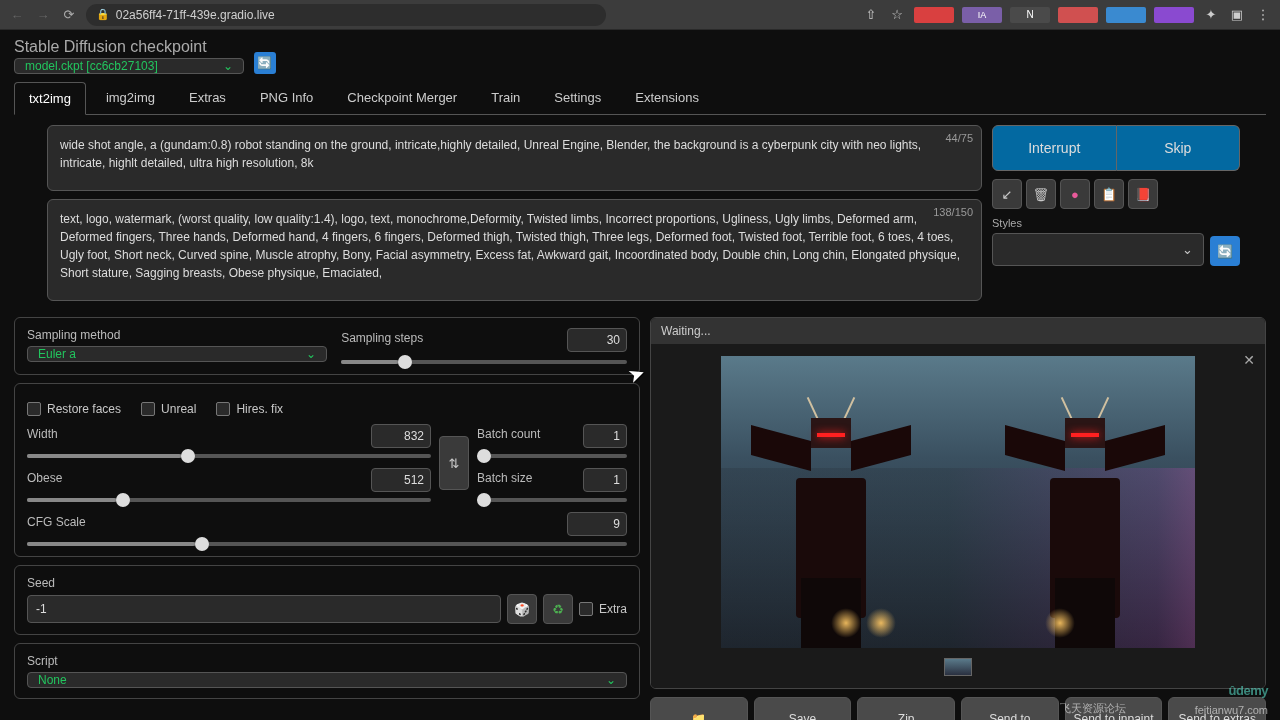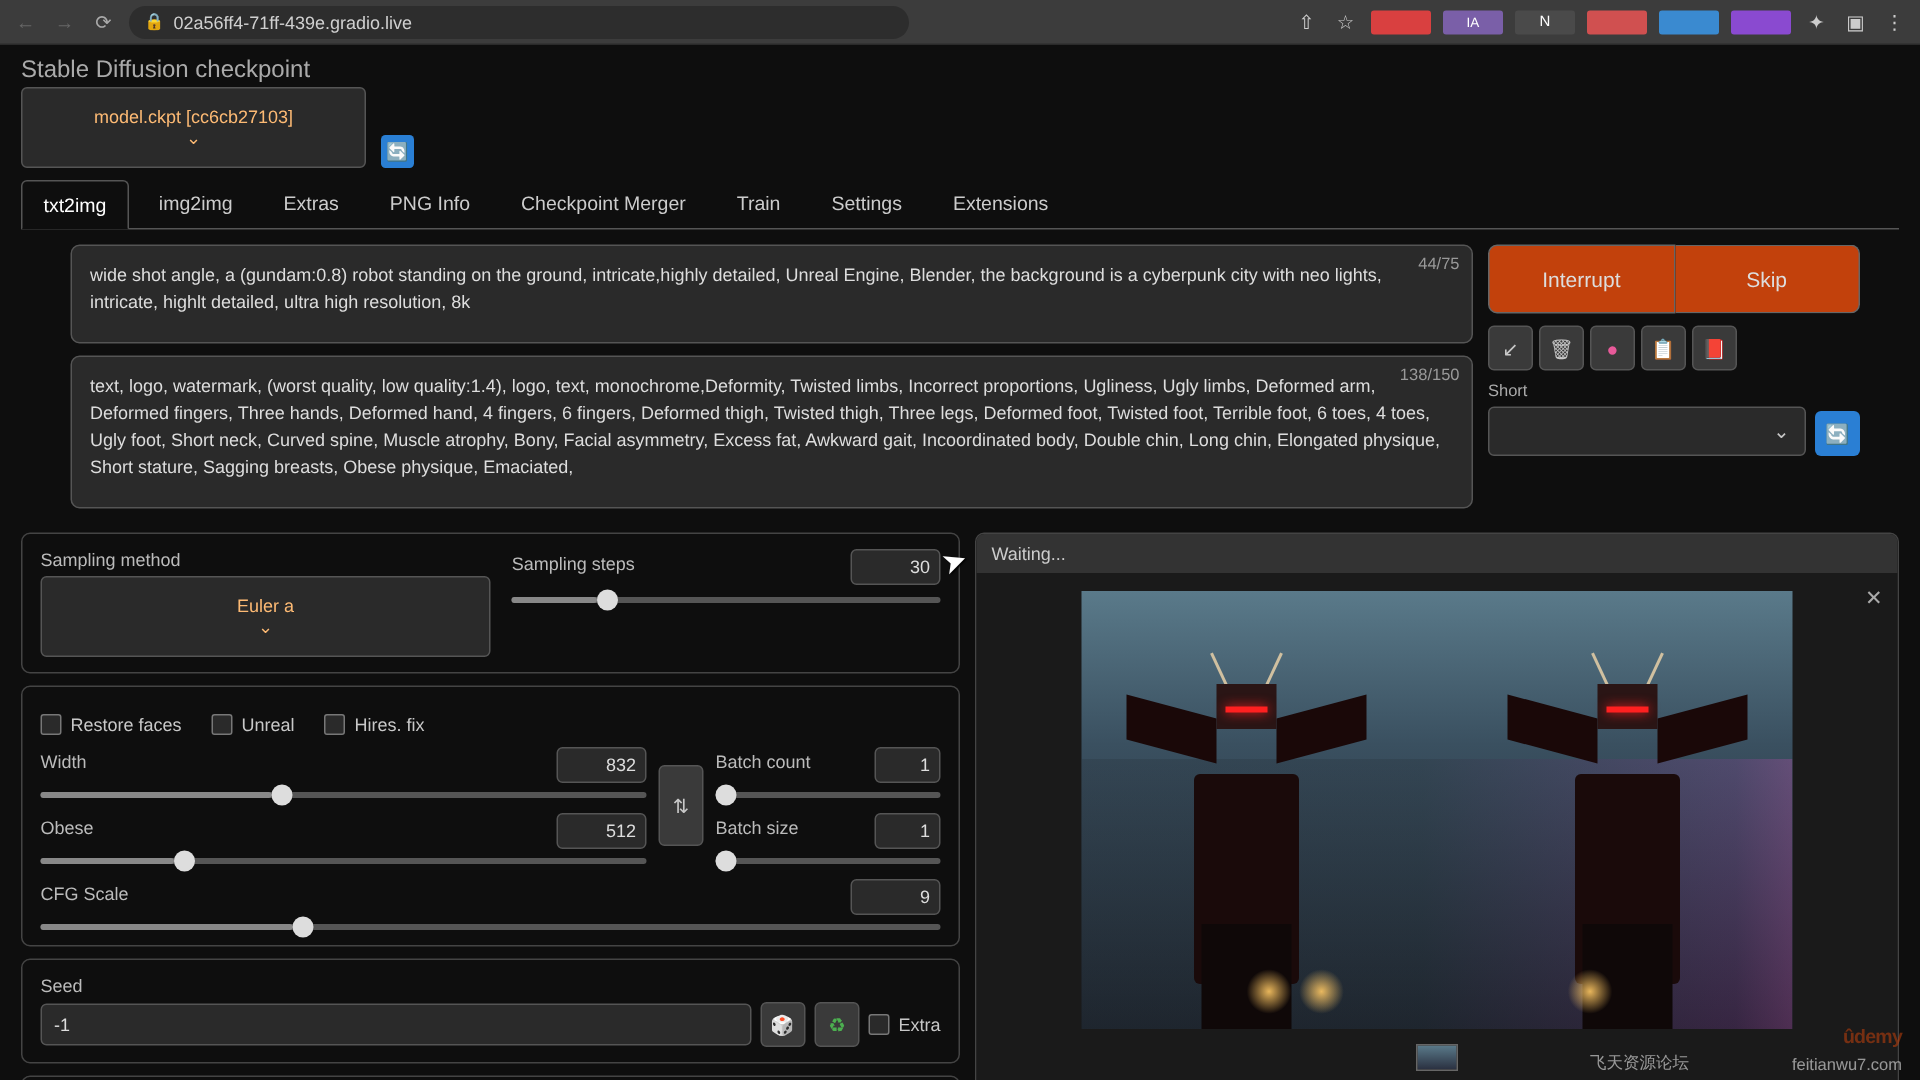--- a/index.html
+++ b/index.html
@@ -59,27 +59,26 @@
 .ext-sq { width: 40px; height: 16px; border-radius: 2px; }
 
 
 .app { padding: 8px 14px; }
 .ckpt-row { display: flex; align-items: flex-end; gap: 10px; margin-bottom: 8px; }
 .ckpt-label { font-size: 16px; color: #aaa; margin-bottom: 2px; }
 .dropdown {
   background: #2a2a2a;
   border: 1px solid #555;
   border-radius: 4px;
-  padding: 12px 10px;
+  padding: 0 10px;
   display: flex;
   align-items: center;
   justify-content: space-between;
-  color: #fdba74;
-  font-size: 12px;
-  flex-direction: column;
+  color: #22c55e;
+  font-size: 12px;
 }
 .ckpt-dropdown { width: 230px; }
 .refresh-btn {
   width: 22px; height: 22px;
   background: #2a7fd4;
   border-radius: 3px;
   display: flex; align-items: center; justify-content: center;
   font-size: 12px;
 }
 
@@ -121,21 +120,21 @@
   top: 4px;
   right: 8px;
   font-size: 11px;
   color: #999;
 }
 
 .btn-row { display: flex; gap: 0; }
 .big-btn {
   flex: 1;
   padding: 14px 0;
-  background: #c2410c;
+  background: #0369a1;
   border: 1px solid #666;
   text-align: center;
   font-size: 14px;
   color: #ddd;
   cursor: pointer;
 }
 .big-btn:first-child { border-radius: 6px 0 0 6px; }
 .big-btn:last-child { border-radius: 0 6px 6px 0; border-left: none; }
 
 .small-btn-row { display: flex; gap: 4px; }
@@ -388,21 +387,21 @@
 
 .wm {
   position: absolute;
   bottom: 4px;
   font-size: 11px;
   opacity: 0.55;
   pointer-events: none;
 }
 .wm-left { left: 1060px; color: #fff; }
 .wm-right { right: 12px; color: #fff; }
-.wm-udemy { right: 12px; bottom: 22px; color: #c2410c; font-weight: 700; font-size: 13px; letter-spacing: -0.5px; }
+.wm-udemy { right: 12px; bottom: 22px; color: #5eead4; font-weight: 700; font-size: 13px; letter-spacing: -0.5px; }
 
 .cursor-arrow {
   position: absolute;
   left: 628px;
   top: 362px;
   font-size: 20px;
   color: #fff;
   transform: rotate(-20deg);
   pointer-events: none;
   text-shadow: 1px 1px 1px #000;
@@ -475,21 +474,21 @@
         <div class="big-btn">Skip</div>
       </div>
       <div class="small-btn-row">
         <div class="sq-btn">↙</div>
         <div class="sq-btn">🗑</div>
         <div class="sq-btn pink">●</div>
         <div class="sq-btn">📋</div>
         <div class="sq-btn pink">📕</div>
       </div>
       <div>
-        <div class="styles-label">Short</div>
+        <div class="styles-label">Styles</div>
         <div class="styles-row">
           <div class="styles-dd">
             <span>⌄</span>
           </div>
           <div class="styles-refresh">🔄</div>
         </div>
       </div>
     </div>
   </div>
 

